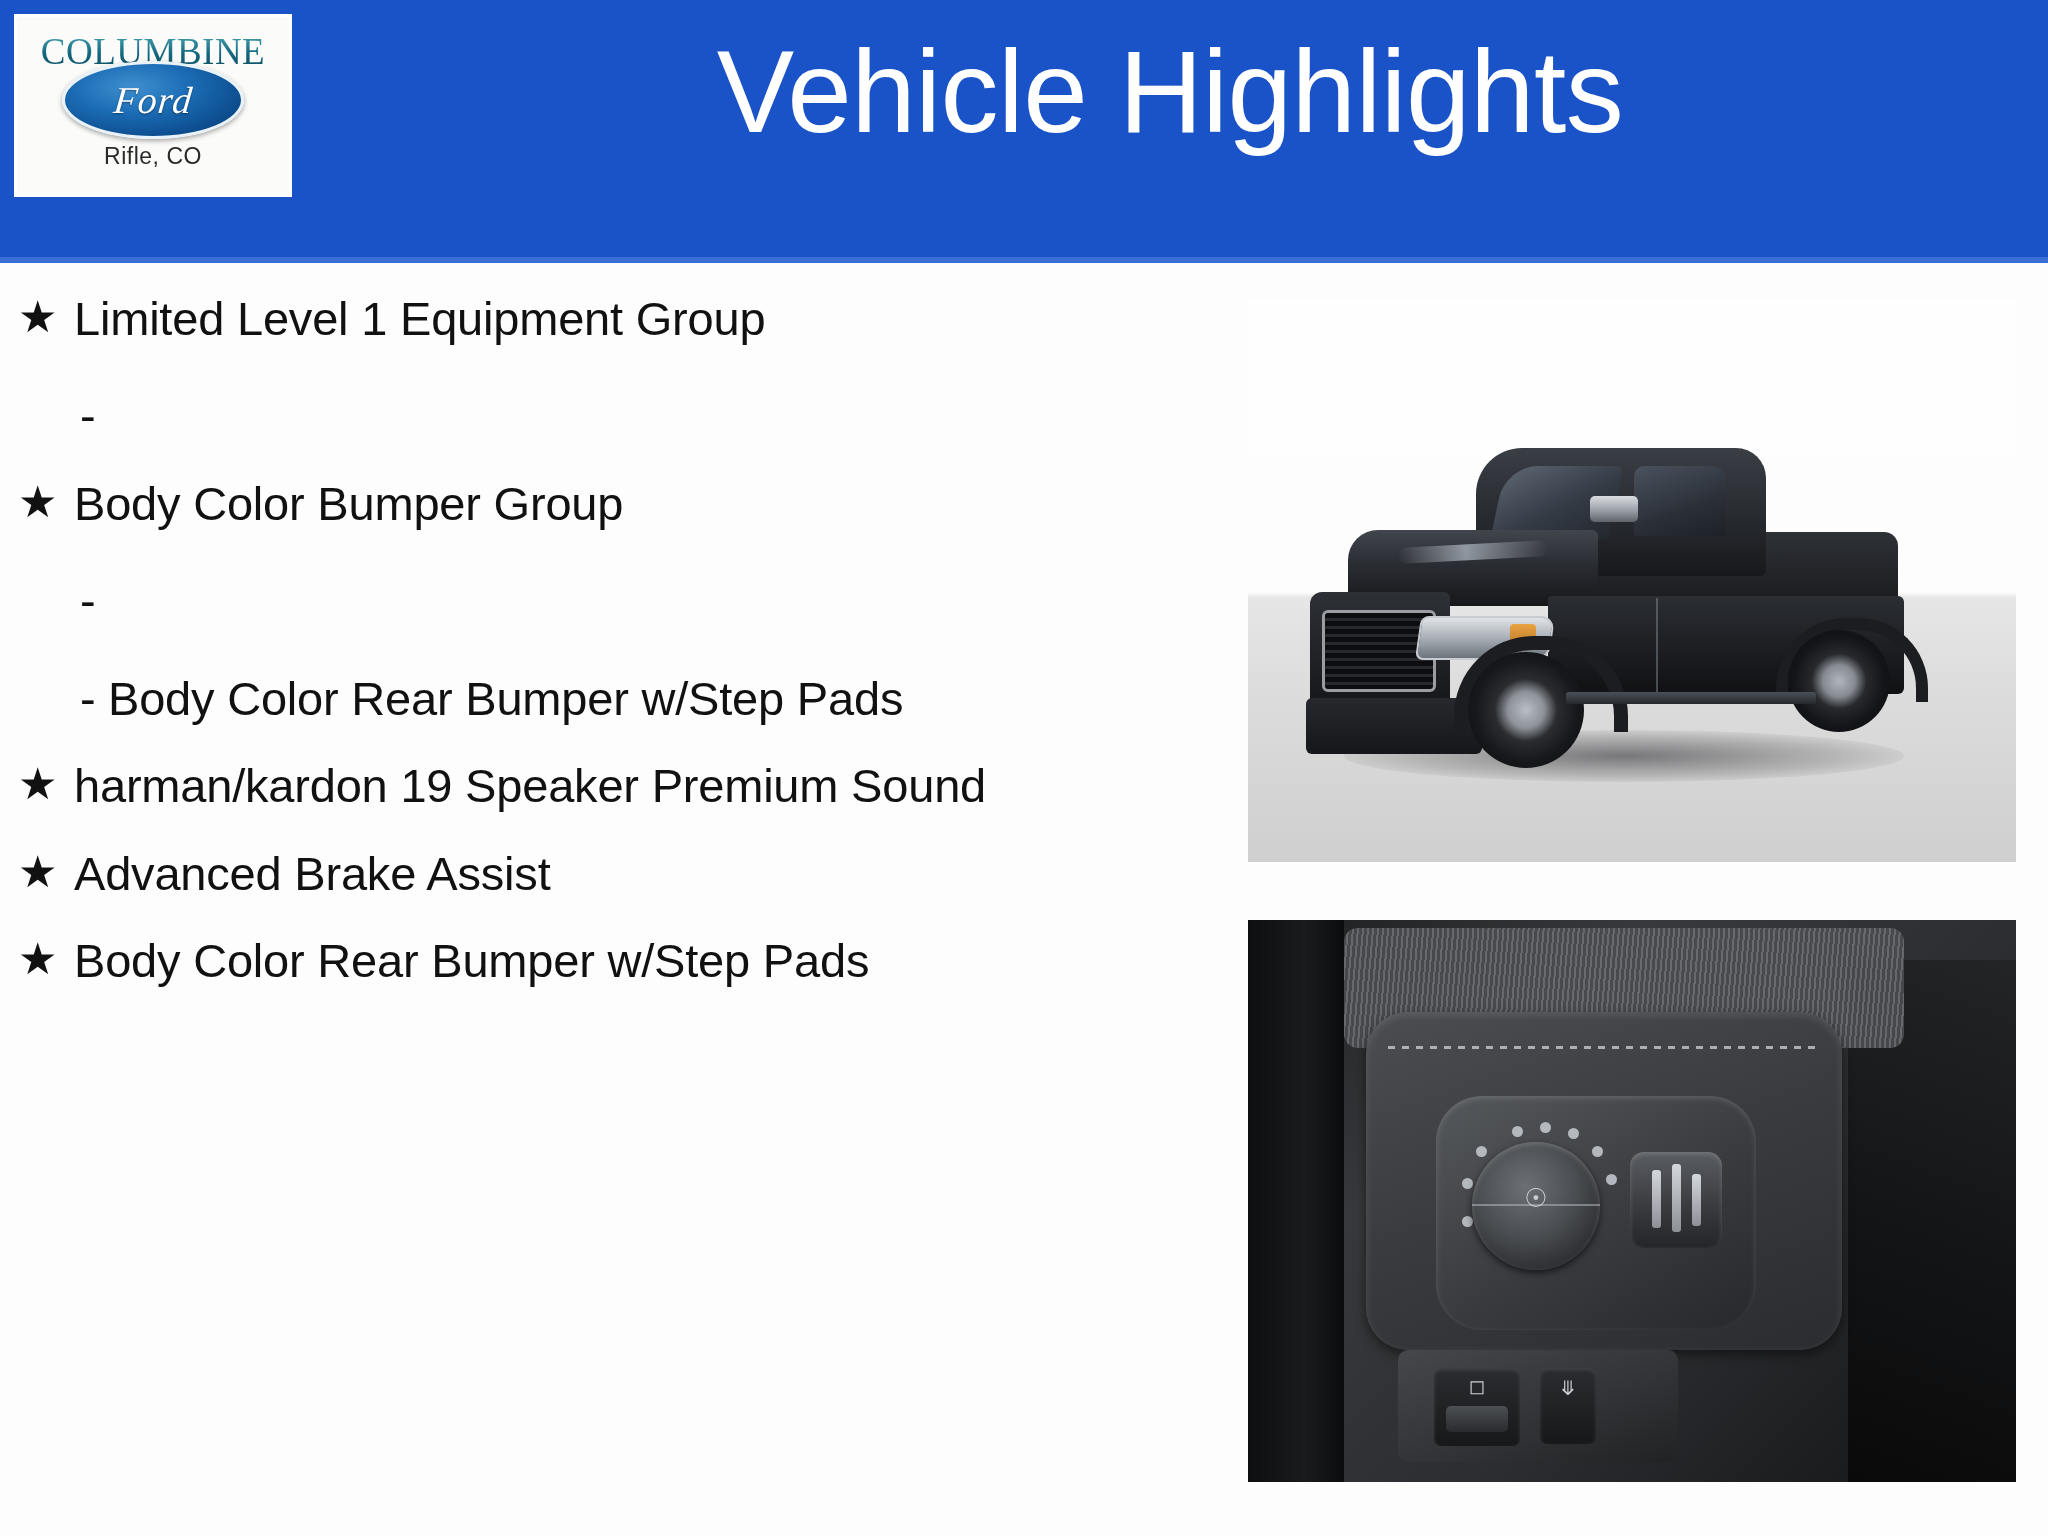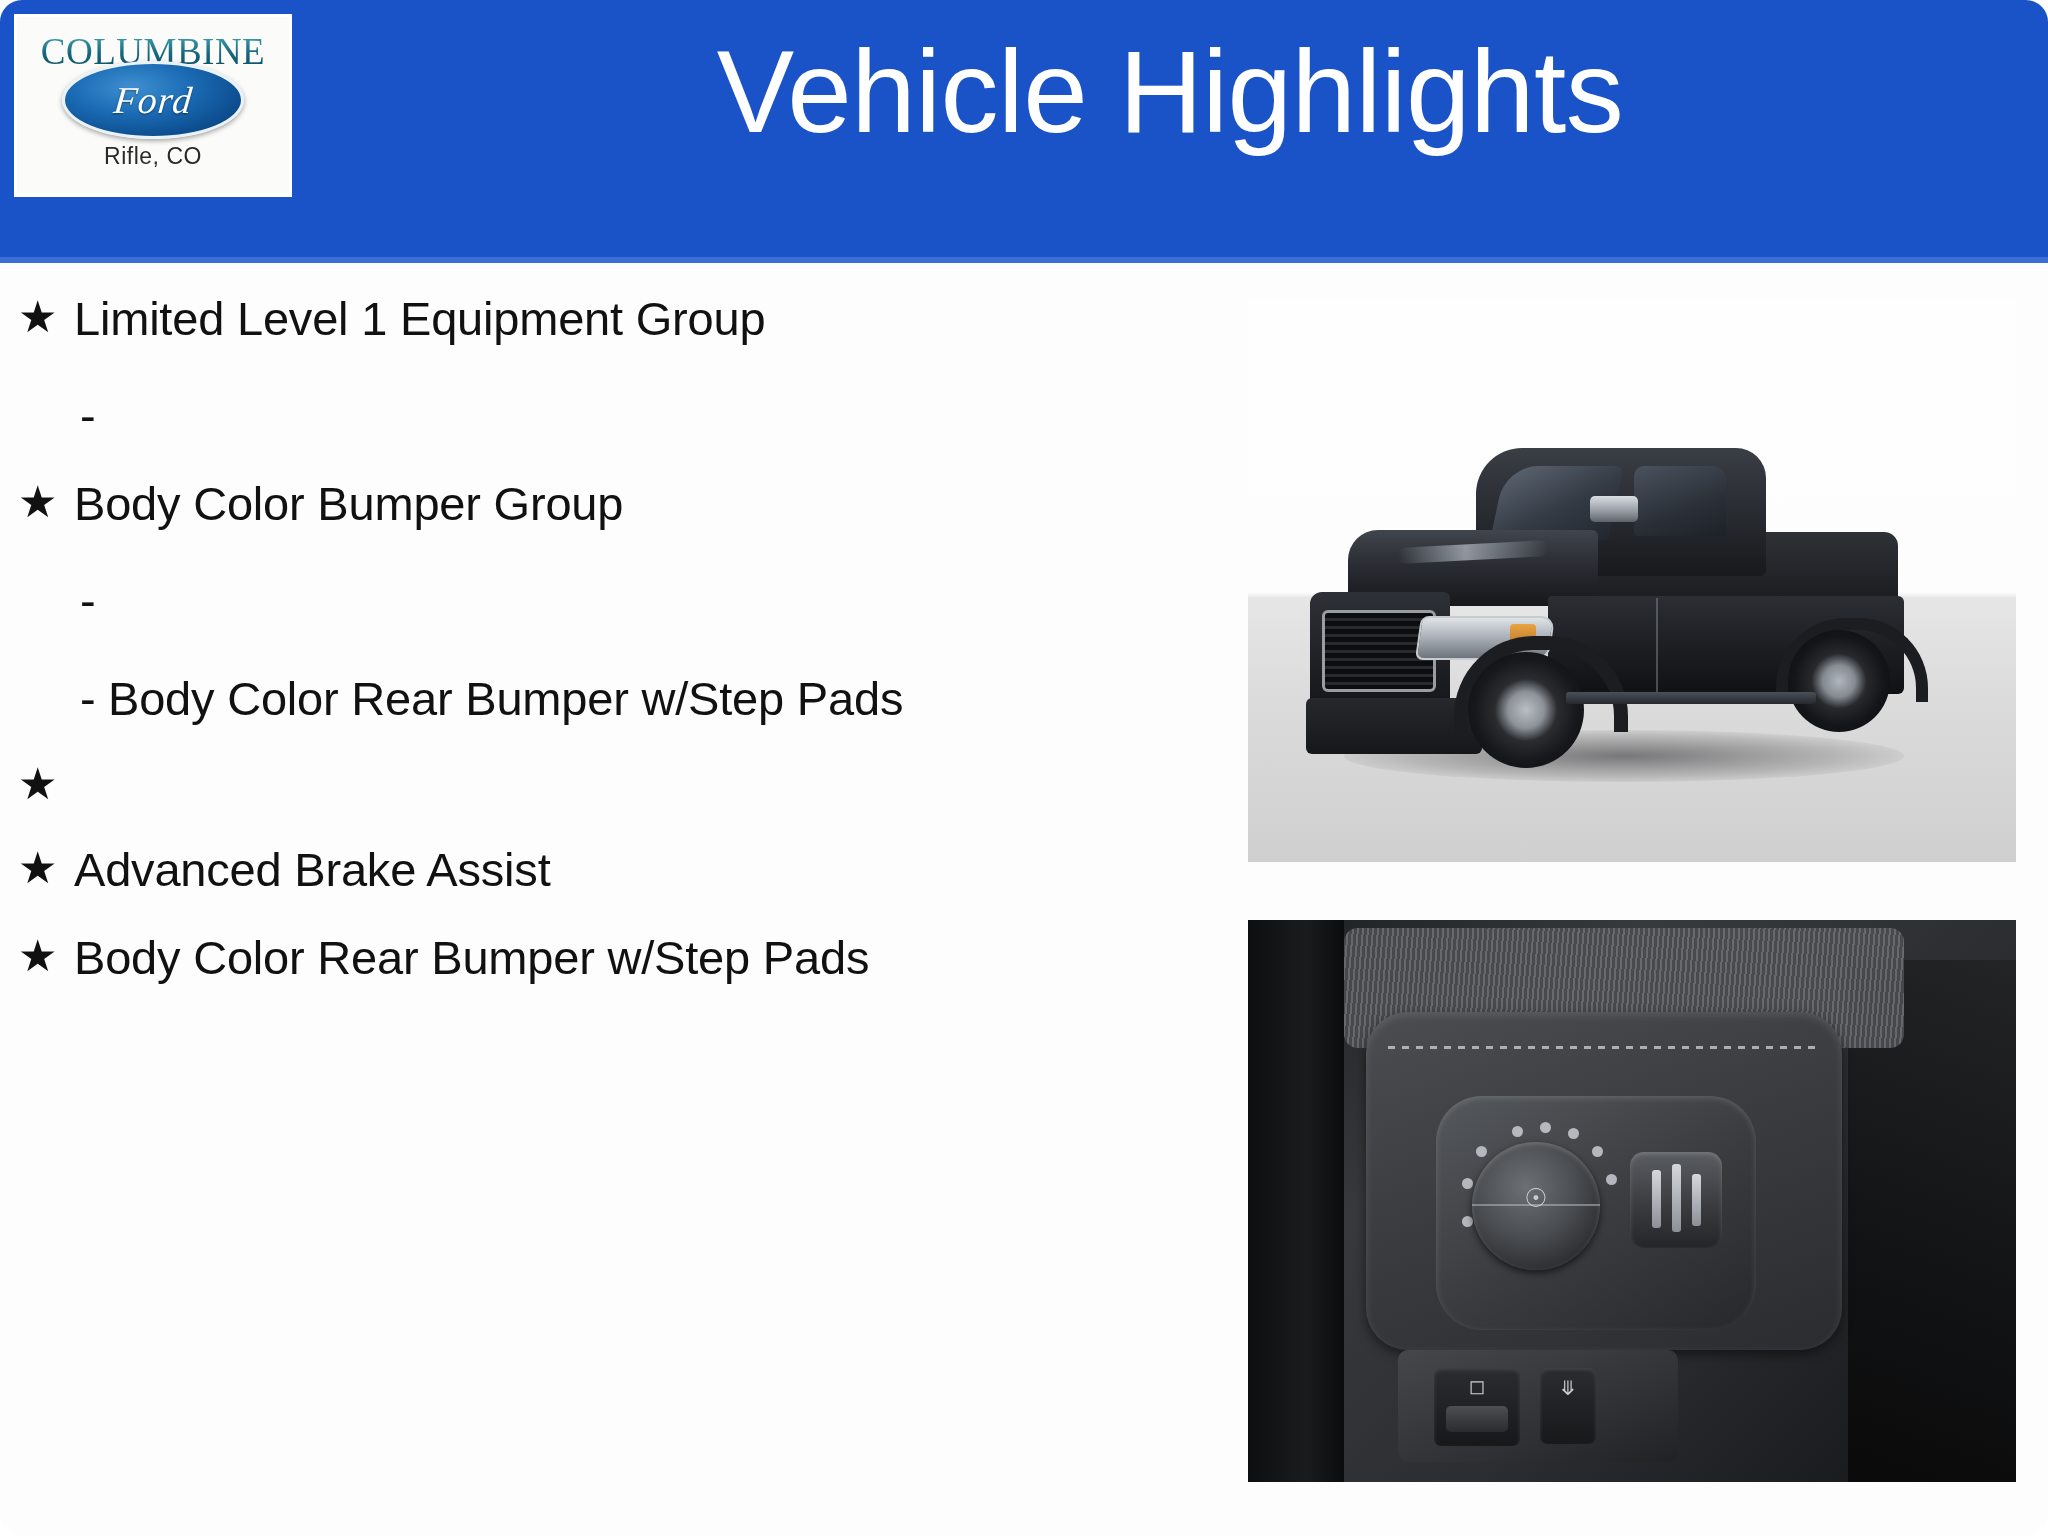--- a/index.html
+++ b/index.html
@@ -10,21 +10,20 @@
   }
   body {
     font-family: "Liberation Sans", sans-serif;
   }
   #slide {
     position: relative;
     width: 2048px;
     height: 1536px;
     background: #fdfdfd;
     overflow: hidden;
-    border-radius: 22px;
   }
 
   
   .header-band {
     position: absolute;
     left: 0;
     top: 0;
     width: 2048px;
     height: 263px;
     background: #1a53c8;
@@ -440,20 +439,21 @@
       </li>
       <li class="b-item b-level1">
         <span class="b-dash">-</span>
       </li>
       <li class="b-item b-level1">
         <span class="b-dash">-</span>
         <span class="b-text">Body Color Rear Bumper w/Step Pads</span>
       </li>
       <li class="b-item b-level0">
         <span class="b-star">★</span>
+        <span class="b-text">harman/kardon 19 Speaker Premium Sound</span>
       </li>
       <li class="b-item b-level0">
         <span class="b-star">★</span>
         <span class="b-text">Advanced Brake Assist</span>
       </li>
       <li class="b-item b-level0">
         <span class="b-star">★</span>
         <span class="b-text">Body Color Rear Bumper w/Step Pads</span>
       </li>
     </ul>

